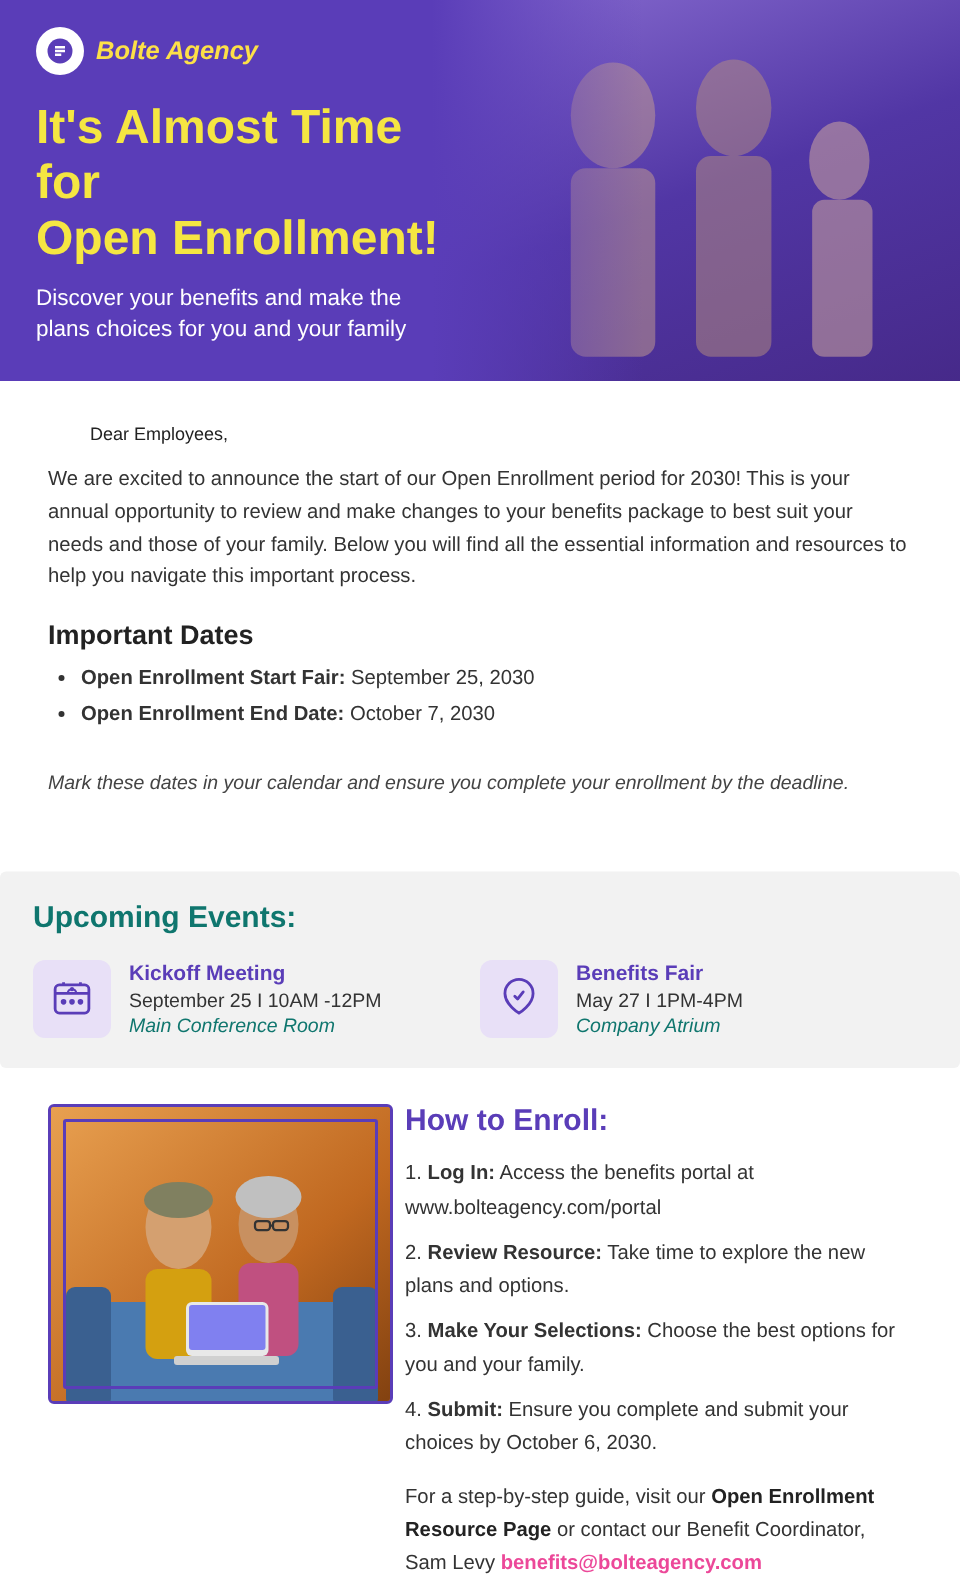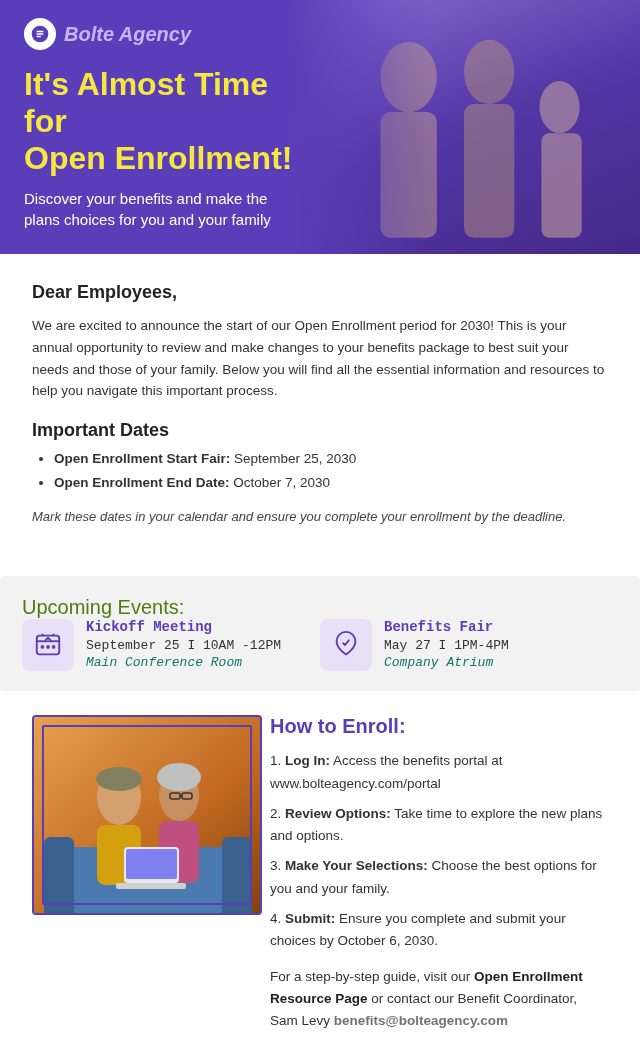--- a/index.html
+++ b/index.html
@@ -64,24 +64,24 @@
       display: flex;
       align-items: center;
       justify-content: center;
       flex-shrink: 0;
     }
     .logo-icon svg {
       width: 20px;
       height: 20px;
     }
     .logo-text {
-      color: #c4b5fd;
+      color: #fde047;
       font-style: italic;
       font-weight: bold;
-      font-size: 20px;
+      font-size: 17px;
     }
     .header-title {
       color: #f5e642;
       font-size: 32px;
       font-weight: 900;
       line-height: 1.15;
       margin-bottom: 12px;
       max-width: 290px;
     }
     .header-subtitle {
@@ -90,23 +90,24 @@
       line-height: 1.4;
       max-width: 270px;
     }
 
     
     .body-content {
       padding: 28px 32px;
     }
 
     .greeting {
-      font-weight: bold;
+      font-weight: normal;
       margin-bottom: 12px;
-      font-size: 18px;
+      font-size: 12px;
+      margin-left: 28px;
     }
     .intro-text {
       font-size: 13.5px;
       line-height: 1.6;
       margin-bottom: 18px;
       color: #333;
     }
 
     .important-dates {
       margin-bottom: 6px;
@@ -122,40 +123,40 @@
       font-size: 13.5px;
       line-height: 1.8;
       color: #333;
     }
     .dates-list li span.bold { font-weight: bold; }
 
     .italic-note {
       font-style: italic;
       font-size: 13px;
       color: #444;
-      margin-top: 14px;
+      margin-top: 26px;
       margin-bottom: 0;
     }
 
     
     .events-section {
       background: #f2f2f2;
       border-radius: 4px;
       padding: 20px 22px;
       margin: 24px 0;
     }
     .events-title {
-      color: #4d7c0f;
-      font-weight: normal;
+      color: #0f766e;
+      font-weight: bold;
       font-size: 20px;
+      margin-bottom: 16px;
     }
     .events-grid {
       display: flex;
       gap: 0;
-      font-family: Liberation Mono, monospace;
     }
     .event-card {
       display: flex;
       align-items: flex-start;
       gap: 12px;
       flex: 1;
     }
     .event-icon {
       width: 52px;
       height: 52px;
@@ -231,21 +232,21 @@
       line-height: 1.6;
       color: #333;
     }
     .enroll-extra a, .enroll-link {
       font-weight: bold;
       color: #222;
       text-decoration: none;
     }
     .enroll-email {
       font-weight: bold;
-      color: #737373;
+      color: #ec4899;
     }
   </style>
 </head>
 <body>
 
 <div class="email-wrapper">
 
   <div class="header">
     <div class="header-photo">
       <div class="header-photo-inner"></div>
@@ -383,21 +384,21 @@
           <line x1="146" y1="79" x2="148" y2="79" stroke="#333" stroke-width="1.5"></line>
         </svg>
 
         <div style="position:absolute;top:8px;left:8px;right:8px;bottom:8px;border:2px solid #5a3db8;border-radius:2px;pointer-events:none;"></div>
       </div>
 
       <div class="enroll-right">
         <div class="enroll-title">How to Enroll:</div>
         <ol class="enroll-steps">
           <li><span style="font-weight: normal;">1. </span><span class="step-bold">Log In:</span><span> Access the benefits portal at www.bolteagency.com/portal</span></li>
-          <li><span style="font-weight: normal;">2. </span><span class="step-bold">Review Options:</span><span> Take time to explore the new plans and options.</span></li>
+          <li><span style="font-weight: normal;">2. </span><span class="step-bold">Review Resource:</span><span> Take time to explore the new plans and options.</span></li>
           <li><span style="font-weight: normal;">3. </span><span class="step-bold">Make Your Selections:</span><span> Choose the best options for you and your family.</span></li>
           <li><span style="font-weight: normal;">4. </span><span class="step-bold">Submit:</span><span> Ensure you complete and submit your choices by October 6, 2030.</span></li>
         </ol>
         <p class="enroll-extra">
           <span>For a step-by-step guide, visit our </span><span class="enroll-link">Open Enrollment Resource Page</span><span> or contact our Benefit Coordinator, Sam Levy </span><span class="enroll-email">benefits@bolteagency.com</span>
         </p>
       </div>
     </div>
   </div>
 

